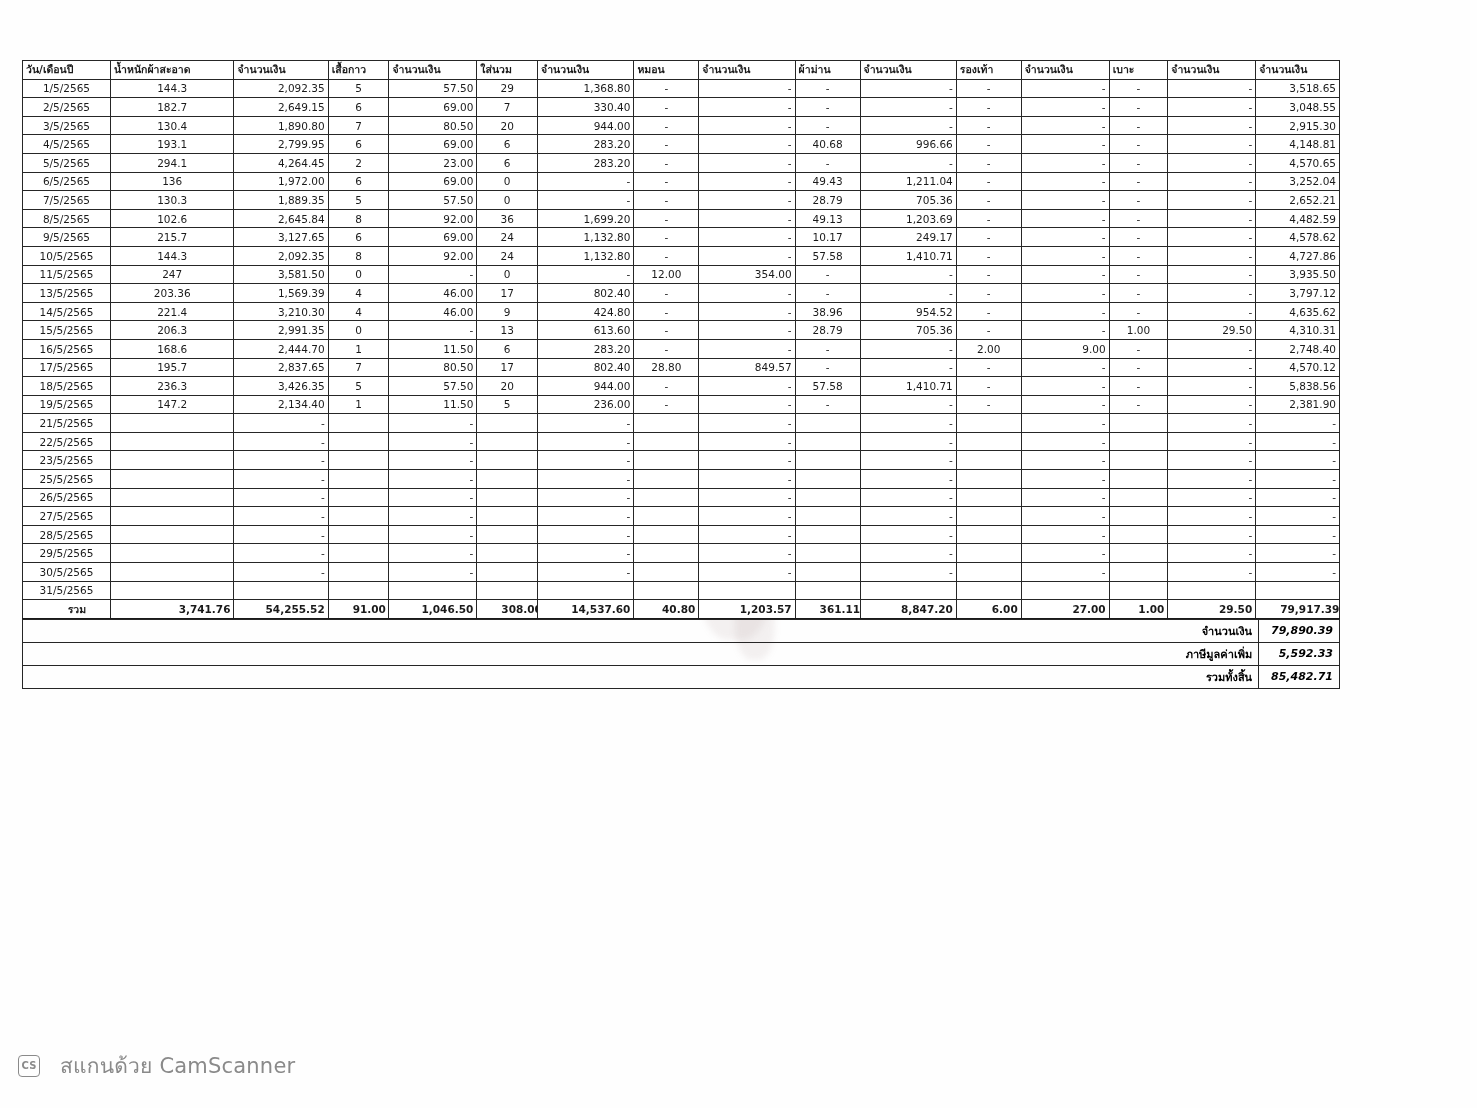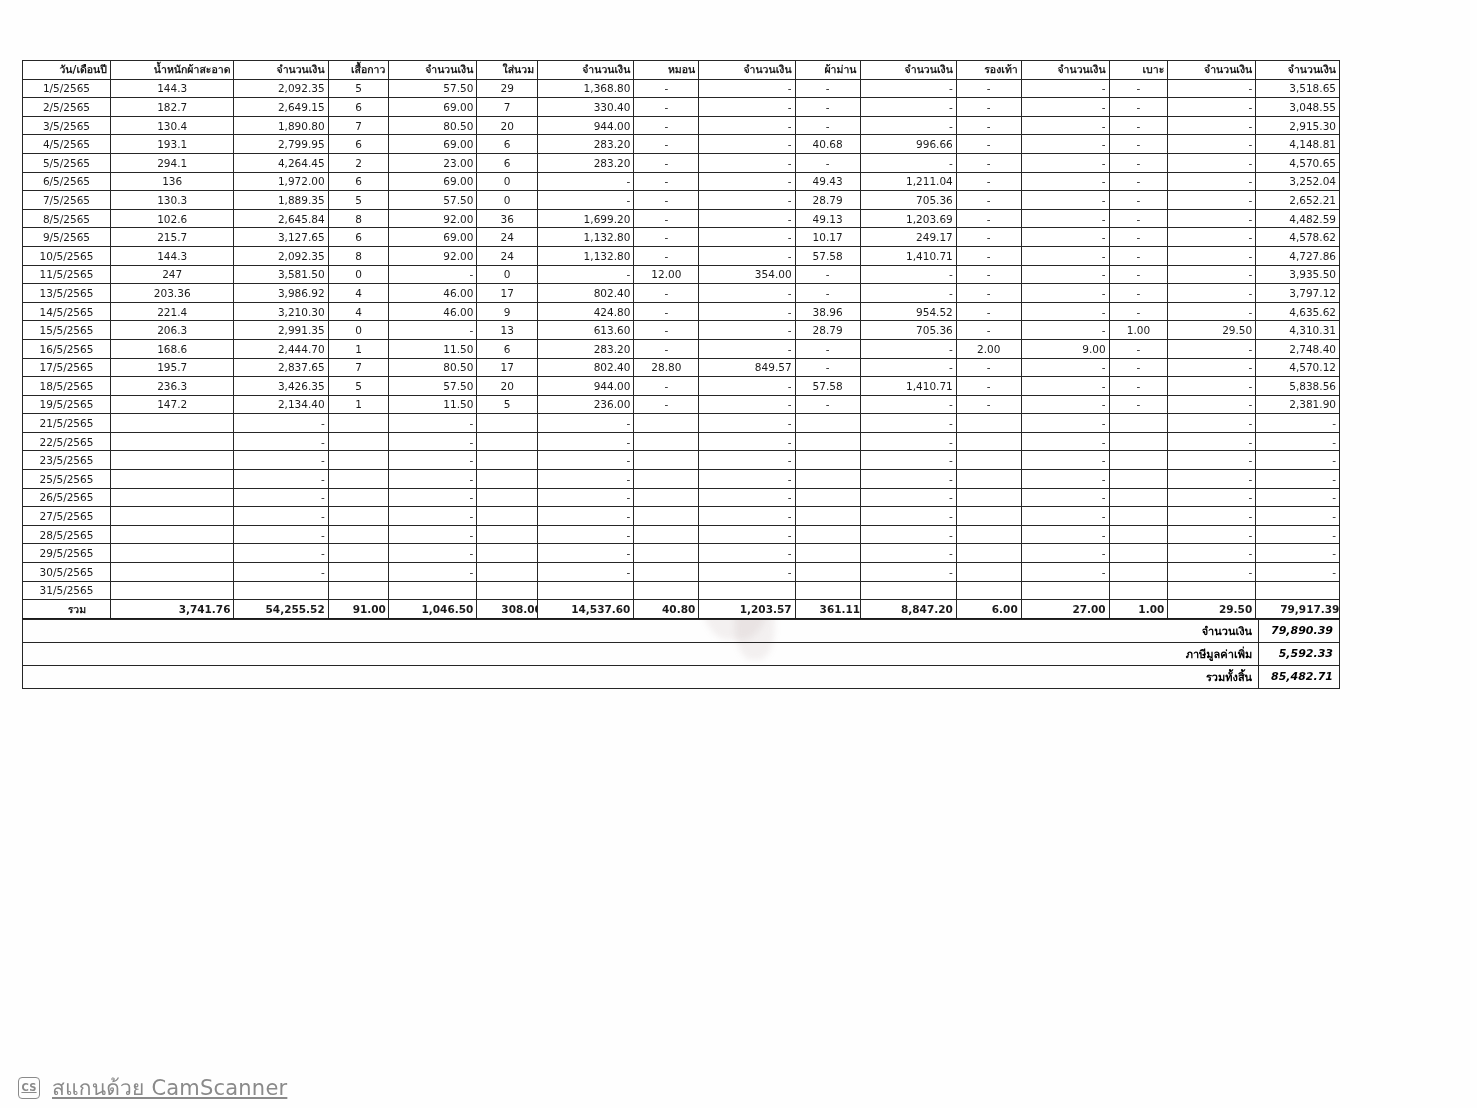--- a/index.html
+++ b/index.html
@@ -29,21 +29,21 @@
     font-size:10.5px;
     height:17.6px;
     padding:0 3px;
     color:#1a1a1a;
     white-space:nowrap;
     overflow:hidden;
   }
   thead th{
     font-size:10px;
     font-weight:bold;
-    text-align:right;
+    text-align:left;
     height:28px;
     line-height:1.05;
     padding:0 1px;
   }
   td.c{text-align:center;}
   td.r{text-align:right;}
   tr.total td{font-weight:bold;}
   tr.total td{border-top:1.6px solid #1a1a1a;border-bottom:1.6px solid #1a1a1a;padding-left:24px;}
   .summary{
     margin-top:0px;
@@ -56,28 +56,27 @@
     height:22px;
     font-size:11px;
     padding:0 6px;
     font-weight:bold;
   }
   .summary td.lbl{text-align:right;}
   .summary td.val{text-align:right;width:76px;font-style:italic;}
   .camscanner{
     position:absolute;
     left:18px;
-    bottom:4px;
+    bottom:26px;
     display:flex;
     align-items:center;
-    gap:12px;
+    gap:20px;
     color:#8a8a8a;
     font-size:21px;
     letter-spacing:.2px;
-    text-decoration:underline;
   }
   .cs-badge{
     width:20px;height:20px;
     border:1.6px solid #8a8a8a;
     border-radius:4px;
     display:flex;align-items:center;justify-content:center;
     font-size:10px;font-weight:bold;color:#8a8a8a;
   }
   
   .smudge{position:absolute;background:rgba(150,120,120,.10);border-radius:40%;filter:blur(3px);}
@@ -325,21 +324,21 @@
             <td class="r">-</td>
             <td class="c">-</td>
             <td class="r">-</td>
             <td class="c">-</td>
             <td class="r">-</td>
             <td class="r">3,935.50</td>
           </tr>
           <tr>
             <td class="c">13/5/2565</td>
             <td class="c">203.36</td>
-            <td class="r">3,986.92</td>
+            <td class="r">1,569.39</td>
             <td class="c">4</td>
             <td class="r">46.00</td>
             <td class="c">17</td>
             <td class="r">802.40</td>
             <td class="c">-</td>
             <td class="r">-</td>
             <td class="c">-</td>
             <td class="r">-</td>
             <td class="c">-</td>
             <td class="r">-</td>

